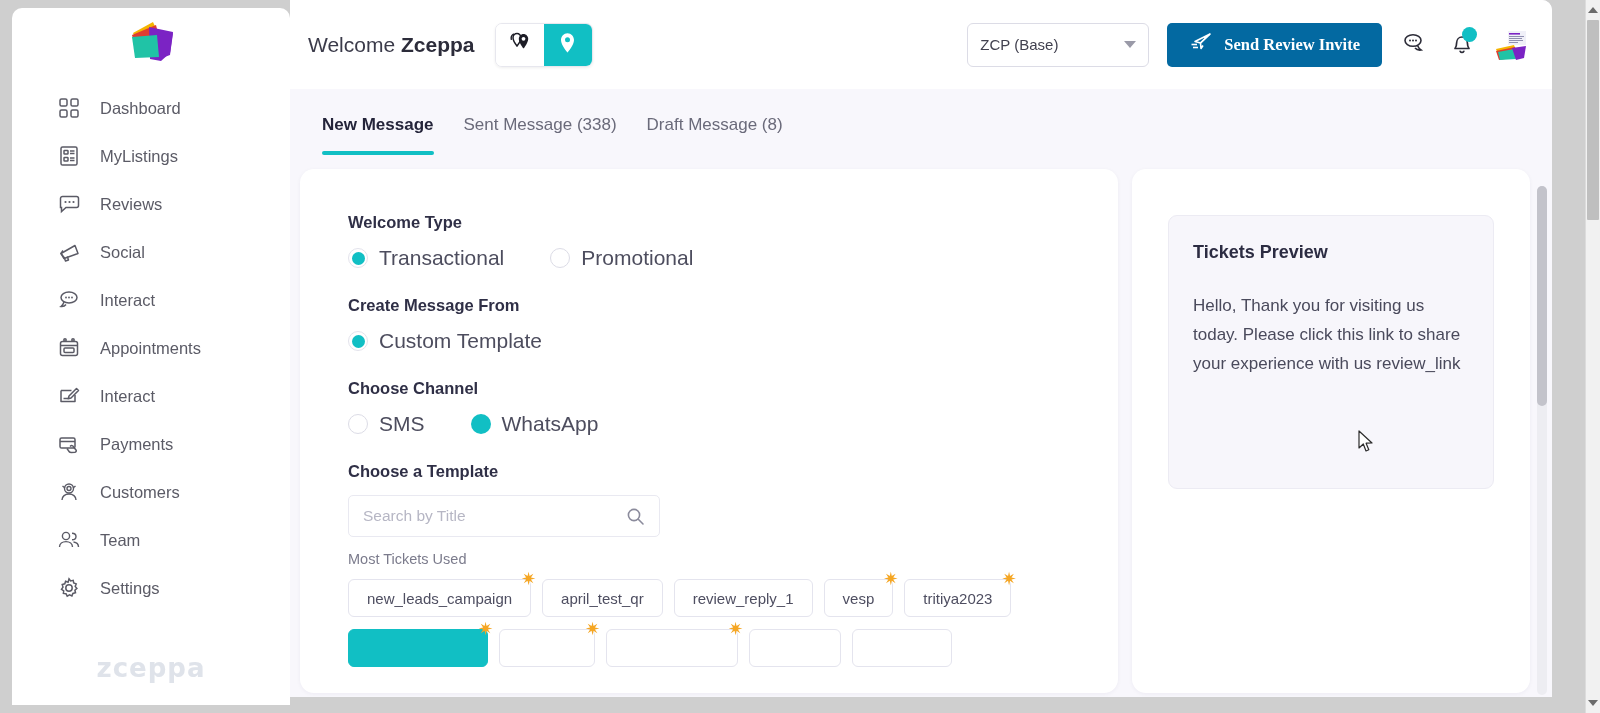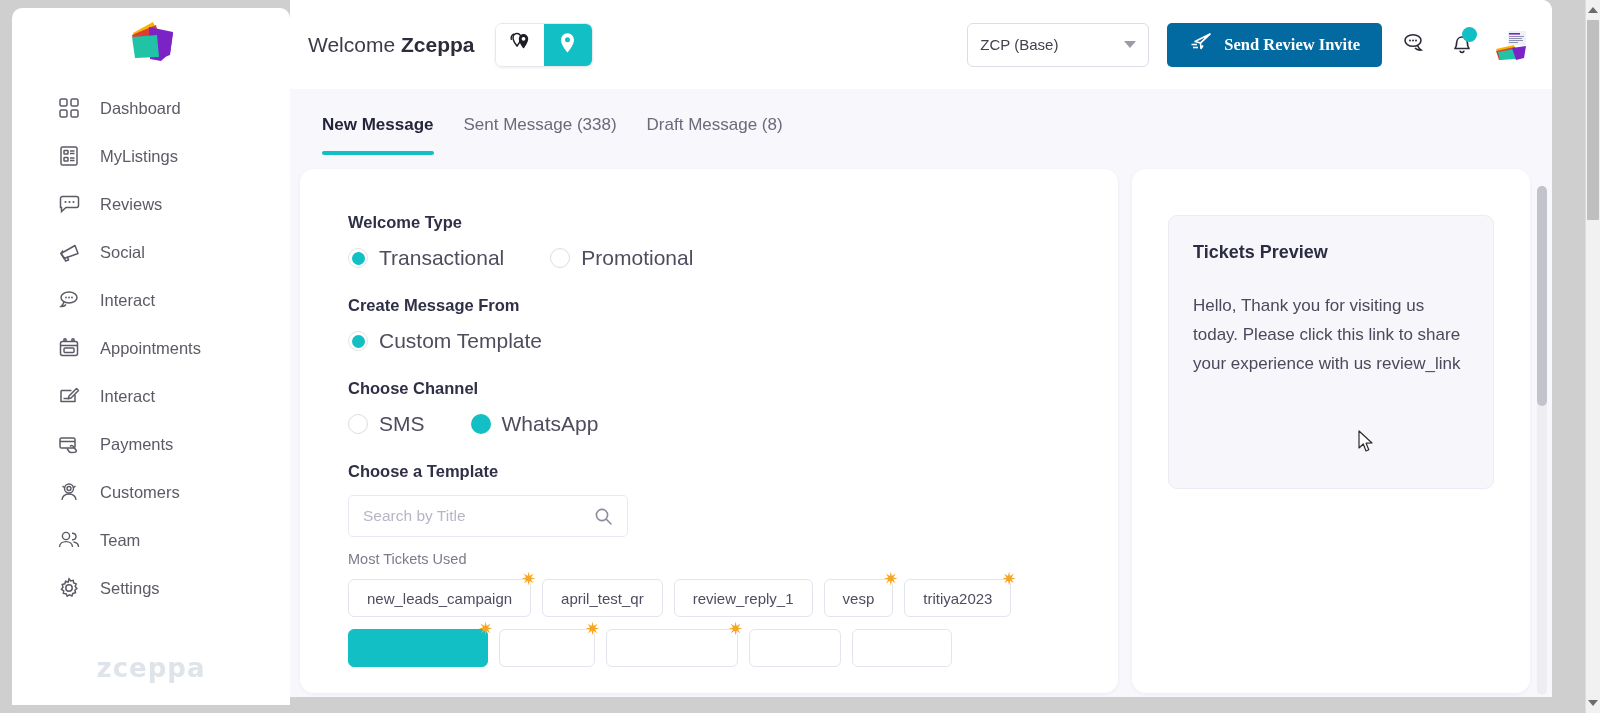--- a/index.html
+++ b/index.html
@@ -235,21 +235,21 @@
     background: #11bfc4;
   }
   .rdot.solid {
     border: none;
     background: #11bfc4;
   }
   .rdot.solid::after { content: none; }
 
   .search-box {
     position: relative;
-    width: 280px; height: 42px;
+    width: 312px; height: 42px;
     border: 1px solid #e9e9f1;
     border-radius: 5px;
     background: #fff;
     display: flex; align-items: center;
     padding: 0 14px;
   }
   .search-box input {
     border: none; outline: none;
     font-size: 15.5px;
     color: #55556a;

